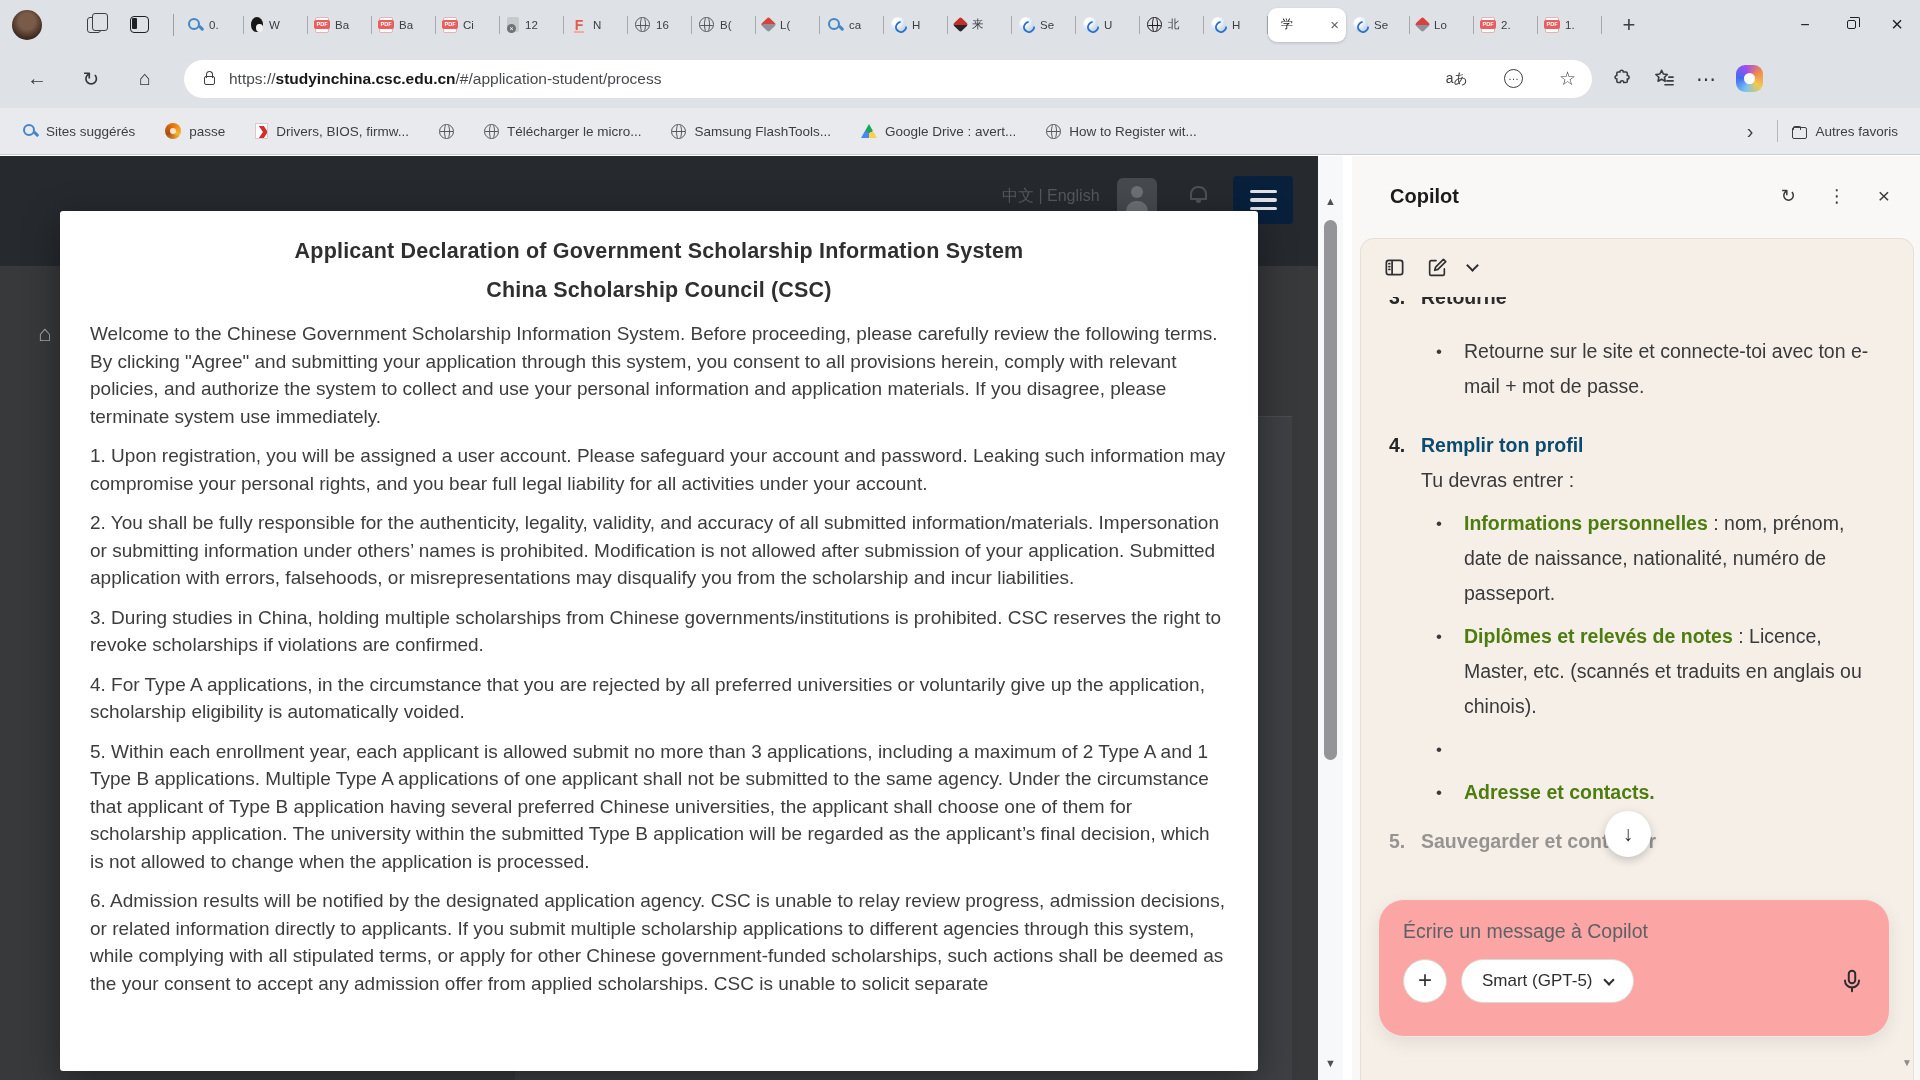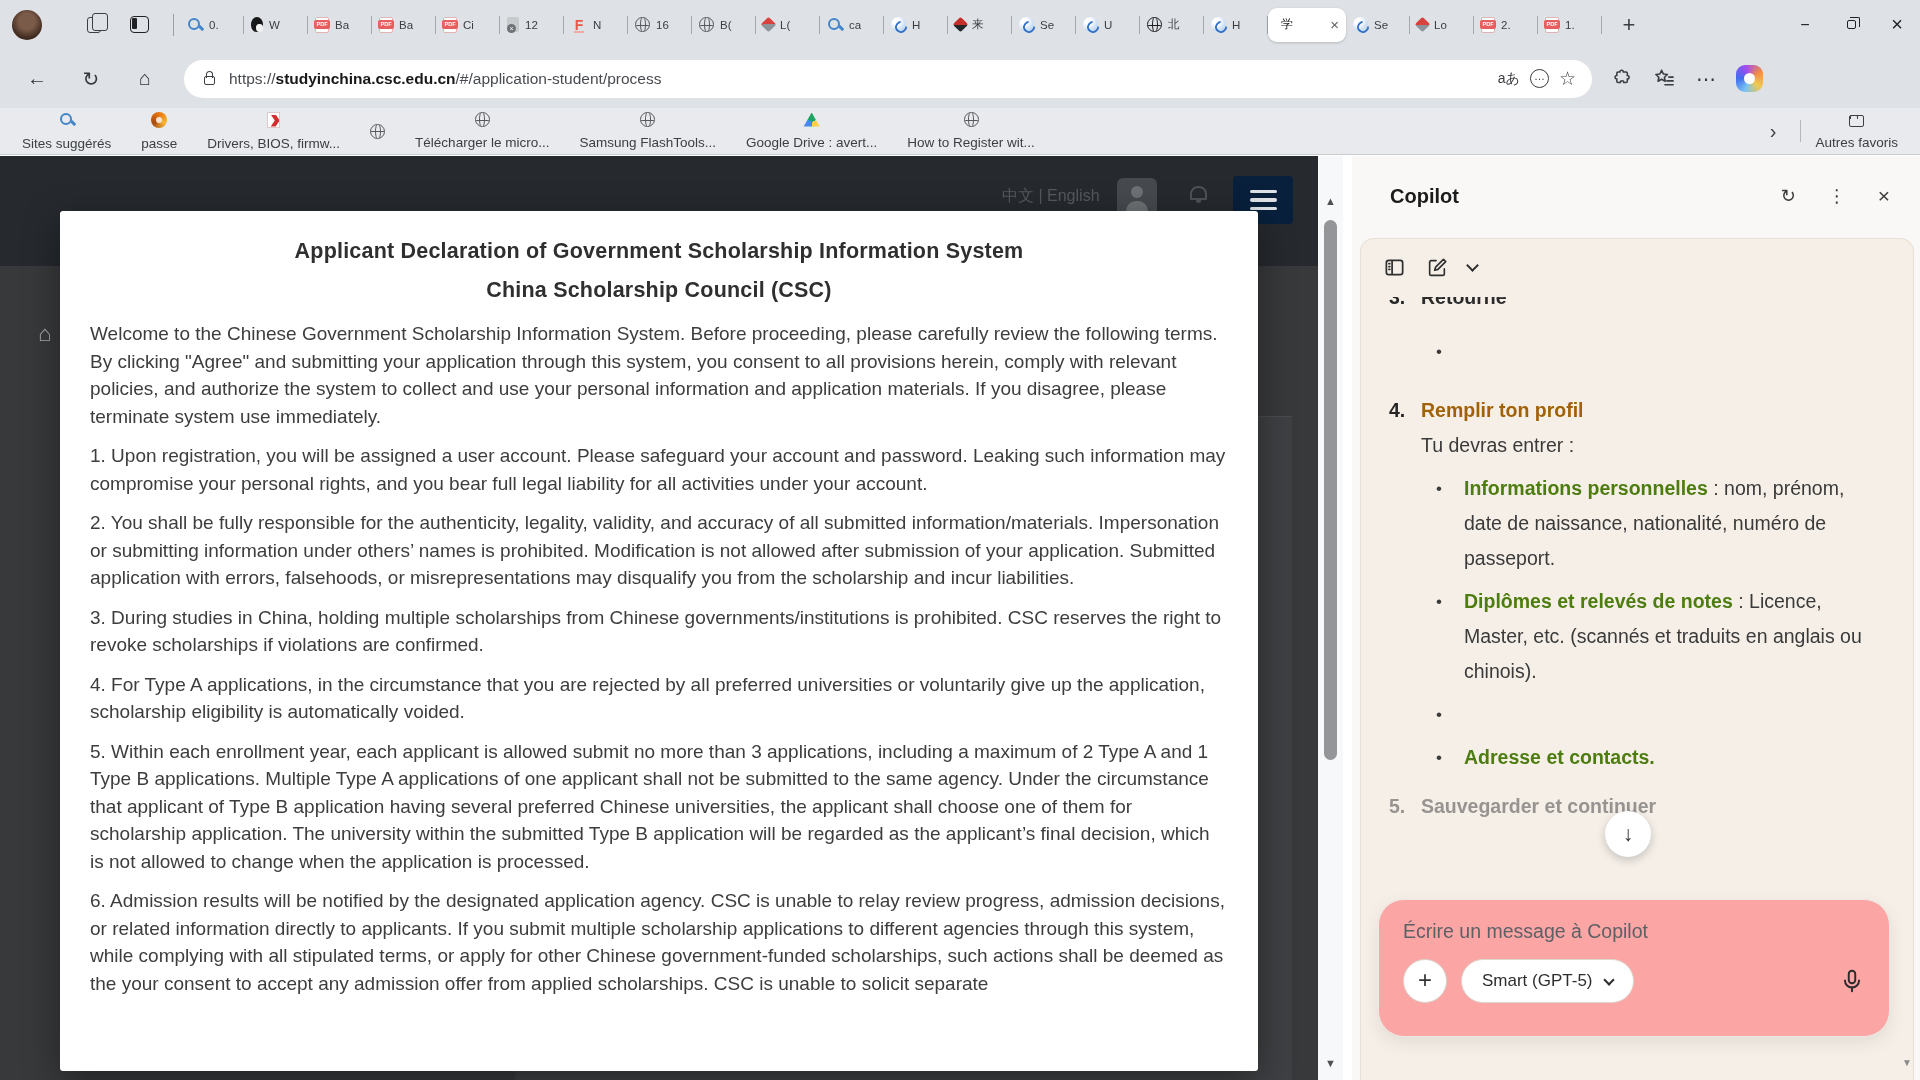--- a/index.html
+++ b/index.html
@@ -34,33 +34,33 @@
   .restore-ico::before { content:""; position:absolute; left:2px; top:-4.5px; width:9px; height:9px; border:1.5px solid #202124; border-left:none; border-bottom:none; border-radius:0 2px 0 0; }
 
   
   .toolbar { position:absolute; top:49px; left:0; right:0; height:59px; background:#dee1e6; display:flex; align-items:center; }
   .tbtn { width:34px; height:34px; display:flex; align-items:center; justify-content:center; font-size:20px; color:#34373b; margin-left:20px; flex:none; }
   .urlbar { margin-left:22px; width:1408px; height:38px; background:#fff; border-radius:19px; display:flex; align-items:center; padding:0 16px; flex:none; }
   .lock { width:11px; height:9px; border:1.7px solid #3c4043; border-radius:2px; position:relative; margin:3px 14px 0 4px; flex:none; }
   .lock::before { content:""; position:absolute; left:0.8px; top:-6px; width:5.5px; height:6px; border:1.7px solid #3c4043; border-bottom:none; border-radius:4px 4px 0 0; }
   .url { font-size:15.5px; color:#474b50; white-space:nowrap; overflow:hidden; }
   .url b { color:#17181a; font-weight:700; }
-  .pill-right { margin-left:auto; display:flex; align-items:center; gap:10px;justify-content:space-between; }
+  .pill-right { margin-left:auto; display:flex; align-items:center; gap:36px;justify-content:space-between; }
   .translate { font-size:14px; color:#3a3d41; }
   .dots-circle { width:19px; height:19px; border:1.6px solid #3a3d41; border-radius:50%; font-size:11px; color:#3a3d41; display:flex; align-items:center; justify-content:center; line-height:1; padding-bottom:4px; }
   .star-glyph { font-size:19px; color:#3a3d41; }
   .after-url { display:flex; align-items:center; gap:20px; margin-left:20px; }
   .copilot-logo { width:27px; height:27px; border-radius:9px;
      background:conic-gradient(from 200deg,#79c4f2,#3f6cf0,#a34df0,#ef8a4d,#f2c94e,#79c4f2); position:relative; }
   .copilot-logo::after { content:""; position:absolute; left:8px; top:8px; width:11px; height:11px; background:#fff; border-radius:50%; }
 
   
   .favbar { position:absolute; top:108px; left:0; right:0; height:47px; background:#e8eaed; border-bottom:1px solid #c9ccd1; display:flex; align-items:center; padding:0 22px; }
   .bm-list { display:flex; align-items:center; gap:30px; }
-  .bm { display:flex; align-items:center; gap:8px;flex-direction:column; }
+  .bm { display:flex; align-items:center; gap:8px; }
   .bm-label { font-size:13.5px; color:#3c4043; white-space:nowrap; }
   .bm-label:empty { display:none; }
   .bm-more { margin-left:auto; font-size:20px; color:#3c4043; padding:0 10px; }
   .vdiv2 { width:1px; height:22px; background:#b4b7bb; margin:0 14px; }
 
   
   .fav { width:16px; height:16px; flex:none; display:flex; align-items:center; justify-content:center; position:relative; }
   .ic-search::before { content:""; position:absolute; left:1px; top:1px; width:8px; height:8px; border:2px solid #4285c8; border-radius:50%; }
   .ic-search::after { content:""; position:absolute; left:11px; top:10px; width:2.5px; height:6px; background:#4285c8; border-radius:1px; transform:rotate(-45deg); transform-origin:top left; }
   .ic-pdf { width:14px; height:16px; background:#fff; border:1px solid #e3b3b3; border-radius:2px; }
@@ -134,21 +134,21 @@
   .cp-chat { padding:10px 28px 0 28px; font-size:19.5px; color:#3a3a3a; }
   .clip-line { height:15px; overflow:hidden; margin-top:8px; }
   .clip-line .inner { margin-top:-11px; font-weight:700; color:#2b2b2b; }
   .stepnum { display:inline-block; width:32px; font-weight:700; color:#262626; }
   .cp-bullet { display:flex; margin-top:8px; line-height:35px; }
   .cp-bullet .dot { width:28px; margin-left:47px; flex:none; font-size:17px; }
   .cp-bullet .btxt { width:418px; }
   .cp-bullet b { color:#4d7c0f; }
   .step3-bullet { margin-top:22px; }
   .step-head { margin-top:24px; line-height:35px; }
-  .step-head .title { font-weight:700; color:#a16207;margin-top:14px; }
+  .step-head .title { font-weight:700; color:#0c4a6e;margin-top:14px; }
   .step-intro { margin-left:32px; line-height:35px; }
   .step5 { margin-top:14px; line-height:35px; color:#979390; }
   .step5 .stepnum, .step5 .title { color:#979390; font-weight:700; }
   .scroll-down-btn { position:absolute; left:244px; top:572px; width:46px; height:46px; background:#fff; border-radius:50%;
       box-shadow:0 3px 10px rgba(0,0,0,.2); display:flex; align-items:center; justify-content:center; font-size:21px; color:#2f2f2f; z-index:3; }
 
   .composer { position:absolute; left:17px; width:512px; top:660px; height:138px; background:#fca5a5; border:1px solid #efe9e1;
       border-radius:26px; box-shadow:0 6px 18px rgba(0,0,0,.08); padding:20px 24px; z-index:2; }
   .composer input { width:100%; border:none; outline:none; background:transparent; font-size:19.5px; color:#333; font-family:"Liberation Sans", sans-serif; }
   .composer input::placeholder { color:#5c6166; opacity:1; }
@@ -435,20 +435,21 @@
           <span class="cp-chevron"></span>
         </div>
 
         <div class="cp-chat">
           <div class="clip-line">
             <div class="inner"><span class="stepnum">3.</span><span>Retourne</span></div>
           </div>
 
           <div class="cp-bullet step3-bullet">
             <span class="dot">•</span>
+            <span class="btxt">Retourne sur le site et connecte-toi avec ton e-mail + mot de passe.</span>
           </div>
 
           <div class="step-head">
             <span class="stepnum">4.</span><span class="title">Remplir ton profil</span>
           </div>
           <div class="step-intro">Tu devras entrer :</div>
 
           <div>
 
           <div class="cp-bullet">

